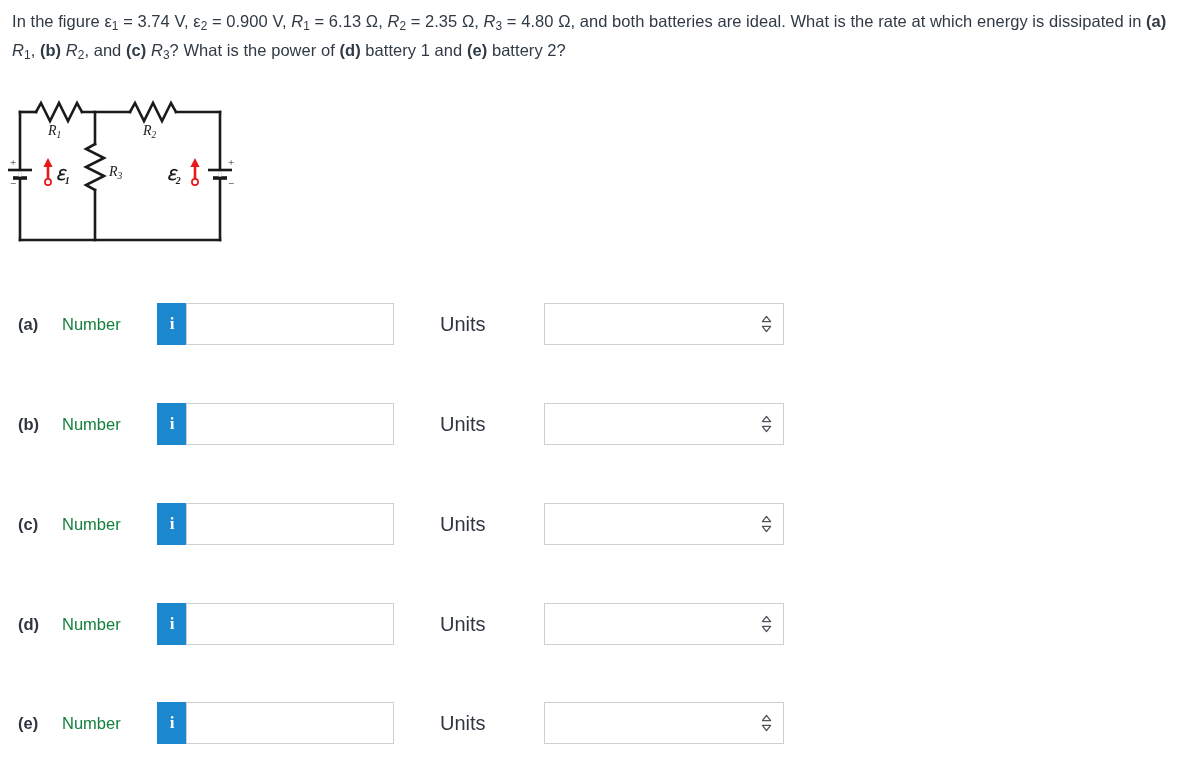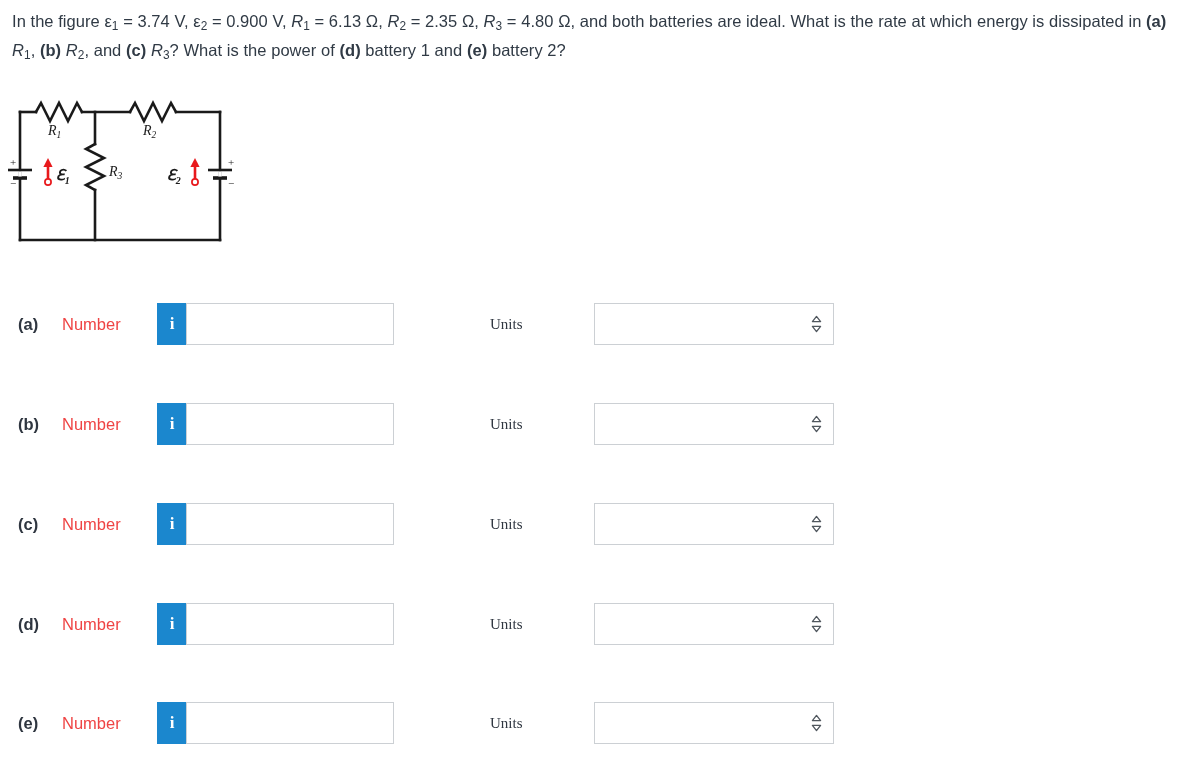--- a/index.html
+++ b/index.html
@@ -55,21 +55,21 @@
     text-align: left;
     padding-left: 18px;
     font-size: 16.5px;
     font-weight: bold;
     color: #2f3640;
   }
   .row-numlabel {
     width: 112px;
     padding-left: 20px;
     font-size: 16.5px;
-    color: #ef4444;
+    color: #15803d;
     white-space: nowrap;
   }
   .num-group {
     display: flex;
     align-items: stretch;
     height: 42px;
     margin-left: 3px;
   }
   .info-btn {
     width: 29px;
@@ -93,24 +93,23 @@
     border: 1px solid #ccd0d4;
     background: #ffffff;
     outline: none;
     font-size: 15px;
     padding: 0 8px;
     font-family: "Liberation Sans", sans-serif;
     color: #2f3640;
   }
   .units-label {
     width: 104px;
-    margin-left: 96px;
-    font-size: 15px;
-    color: #2f3640;
-    font-family: Liberation Serif, serif;
+    margin-left: 46px;
+    font-size: 20px;
+    color: #2f3640;
   }
   .units-select {
     position: relative;
     width: 240px;
     height: 42px;
     border: 1px solid #ccd0d4;
     background: #ffffff;
     display: flex;
     align-items: center;
     padding: 0 10px;

